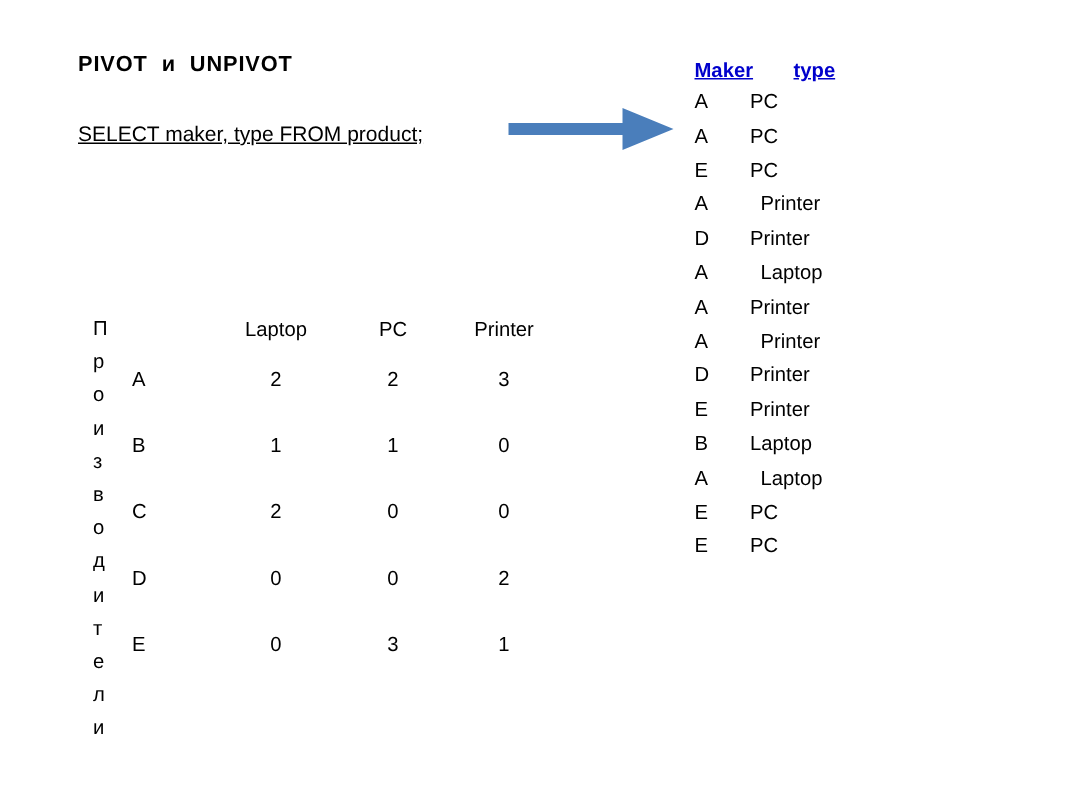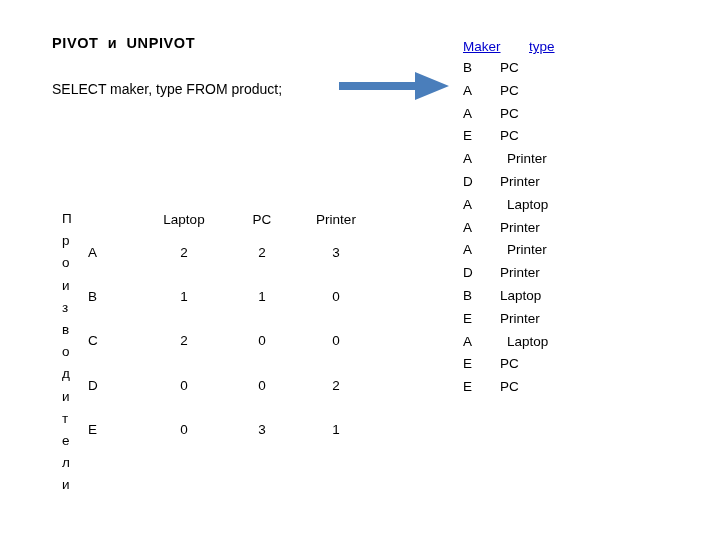--- a/index.html
+++ b/index.html
@@ -34,20 +34,21 @@
     white-space: pre;
   }
 
   .query {
     position: absolute;
     left: 52px;
     top: 81px;
     font-size: 14px;
     font-weight: normal;
     white-space: pre;
+    text-decoration: underline;
   }
 
   
   .arrow {
     position: absolute;
     left: 337px;
     top: 66px;
     width: 122px;
     height: 40px;
   }
@@ -101,21 +102,21 @@
 
   
   .result {
     position: absolute;
     left: 463px;
     top: 36px;
     font-size: 13.5px;
   }
   .result .r-head {
     color: #0000CC;
-    font-weight: normal;
+    font-weight: bold;
     height: 21px;
     line-height: 21px;
     white-space: nowrap;
   }
   .result .r-head .h-maker,
   .result .r-head .h-type {
     display: inline-block;
     text-decoration: underline;
   }
   .result .r-head .h-maker { width: 66px; }
@@ -208,23 +209,20 @@
     </tr>
   </tbody>
     </table>
 
   <div class="result">
     <div class="r-head">
       <span class="h-maker">Maker</span><span class="h-type">type</span>
     </div>
 
     <div class="r-row">
-      <span class="v-maker">B</span><span class="v-type">PC</span>
-    </div>
-    <div class="r-row">
       <span class="v-maker">A</span><span class="v-type">PC</span>
     </div>
     <div class="r-row">
       <span class="v-maker">A</span><span class="v-type">PC</span>
     </div>
     <div class="r-row">
       <span class="v-maker">E</span><span class="v-type">PC</span>
     </div>
     <div class="r-row indent">
       <span class="v-maker">A</span><span class="v-type">Printer</span>
@@ -238,25 +236,25 @@
     <div class="r-row">
       <span class="v-maker">A</span><span class="v-type">Printer</span>
     </div>
     <div class="r-row indent">
       <span class="v-maker">A</span><span class="v-type">Printer</span>
     </div>
     <div class="r-row">
       <span class="v-maker">D</span><span class="v-type">Printer</span>
     </div>
     <div class="r-row">
+      <span class="v-maker">E</span><span class="v-type">Printer</span>
+    </div>
+    <div class="r-row">
       <span class="v-maker">B</span><span class="v-type">Laptop</span>
     </div>
-    <div class="r-row">
-      <span class="v-maker">E</span><span class="v-type">Printer</span>
-    </div>
     <div class="r-row indent">
       <span class="v-maker">A</span><span class="v-type">Laptop</span>
     </div>
     <div class="r-row">
       <span class="v-maker">E</span><span class="v-type">PC</span>
     </div>
     <div class="r-row">
       <span class="v-maker">E</span><span class="v-type">PC</span>
     </div>
   </div>

